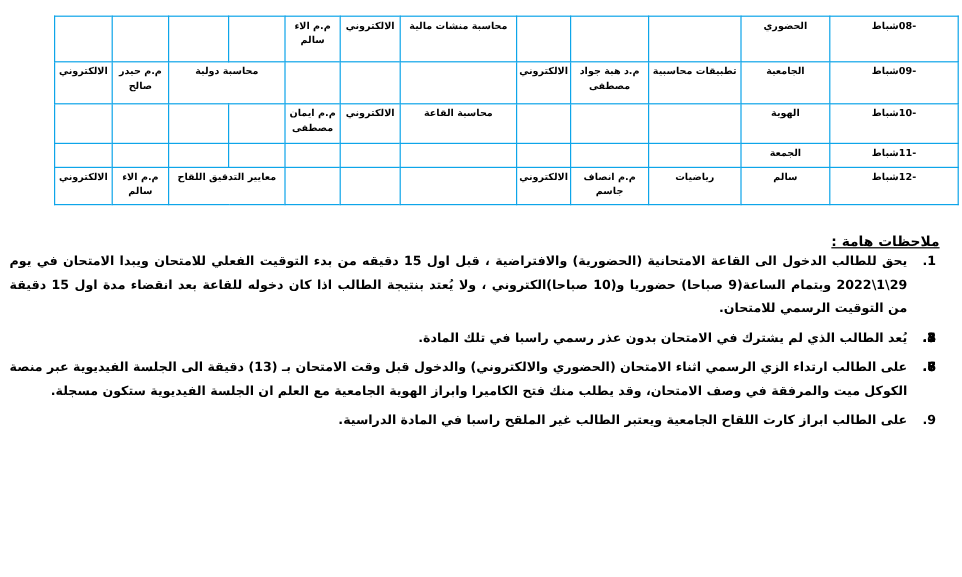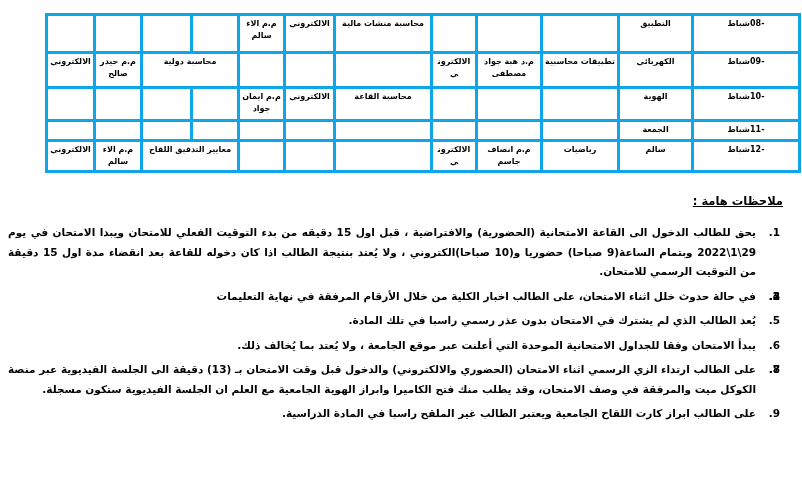--- a/index.html
+++ b/index.html
@@ -7,34 +7,34 @@
     width:802px;height:481px;background:#ffffff;position:relative;
     font-family:"DejaVu Sans",sans-serif;color:#000;overflow:hidden;
   }
   
   table.schedule{
     position:absolute;top:13px;left:45px;
     border-collapse:collapse;table-layout:fixed;width:753px;
     direction:rtl;
   }
   table.schedule td{
-    border:3px solid #0ea5e9;
+    border:1px solid #0ea5e9;
     vertical-align:top;text-align:center;
     font-size:8px;font-weight:bold;line-height:1.45;
     padding:2px 1px 0 1px;overflow:hidden;word-wrap:break-word;
   }
   tr.r0{height:38px;} tr.r1{height:35px;} tr.r2{height:33px;}
   tr.r3{height:20px;} tr.r4{height:31px;}
   
   .notes{
     position:absolute;top:194px;right:19px;left:8px;
     direction:rtl;font-weight:bold;
   }
   .notes-title{
-    font-size:11.5px;text-decoration:underline;margin-bottom:15px;
+    font-size:11.5px;text-decoration:underline;margin-bottom:1px;
     text-align:right;
   }
   .note{
     position:relative;padding-right:27px;margin-bottom:5px;
     font-size:10.5px;line-height:19.5px;text-align:justify;
   }
   .note .num{position:absolute;right:3px;top:0;}
 </style>
 </head>
 <body>
@@ -50,54 +50,54 @@
     <col style="width:50px">
       <col style="width:46px">
       <col style="width:47px">
     <col style="width:50px">
       <col style="width:47px">
       <col style="width:48px">
   </colgroup>
   <tbody>
       <tr class="r0">
     <td>-08شباط</td>
-    <td>التطبيق</td>
+    <td>الحضوري</td>
     <td></td>
     <td></td>
     <td></td>
     <td>محاسبة منشات مالية</td>
     <td>الالكتروني</td>
     <td>م.م الاء سالم</td>
     <td></td>
     <td></td>
     <td></td>
     <td></td>
   </tr>
   <tr class="r1">
     <td>-09شباط</td>
-    <td>الكهربائي</td>
+    <td>الجامعية</td>
     <td>تطبيقات محاسبية</td>
     <td>م.د هبة جواد مصطفى</td>
     <td>الالكتروني</td>
     <td></td>
     <td></td>
     <td></td>
     <td colspan="2">محاسبة دولية</td>
     <td>م.م حيدر صالح</td>
     <td>الالكتروني</td>
   </tr>
   <tr class="r2">
     <td>-10شباط</td>
     <td>الهوية</td>
     <td></td>
     <td></td>
     <td></td>
     <td>محاسبة القاعة</td>
     <td>الالكتروني</td>
-    <td>م.م ايمان جواد</td>
+    <td>م.م ايمان مصطفى</td>
     <td></td>
     <td></td>
     <td></td>
     <td></td>
   </tr>
   <tr class="r3">
     <td>-11شباط</td>
     <td>الجمعة</td>
     <td></td>
     <td></td>
@@ -134,29 +134,27 @@
     <span>يحق للطالب الدخول الى القاعة الامتحانية (الحضورية) والافتراضية ، قبل اول 15 دقيقه من بدء التوقيت الفعلي للامتحان ويبدا الامتحان في يوم 29\1\2022 وبتمام الساعة(9 صباحا) حضوريا و(10 صباحا)الكتروني ، ولا يُعتد بنتيجة الطالب اذا كان دخوله للقاعة بعد انقضاء مدة اول 15 دقيقة من التوقيت الرسمي للامتحان.</span>
   </div>
   <div class="note">
     <span class="num">2.</span>
   </div>
   <div class="note">
     <span class="num">3.</span>
   </div>
   <div class="note">
     <span class="num">4.</span>
-    <span>في حالة حدوث خلل اثناء الامتحان، على الطالب اخبار الكلية من خلال الأرقام المرفقة في نهاية التعليمات</span>
   </div>
   <div class="note">
     <span class="num">5.</span>
     <span>يُعد الطالب الذي لم يشترك في الامتحان بدون عذر رسمي راسبا في تلك المادة.</span>
   </div>
   <div class="note">
     <span class="num">6.</span>
-    <span>يبدأ الامتحان وفقا للجداول الامتحانية الموحدة التي أعلنت عبر موقع الجامعة ، ولا يُعتد بما يُخالف ذلك.</span>
   </div>
   <div class="note">
     <span class="num">7.</span>
   </div>
   <div class="note">
     <span class="num">8.</span>
     <span>على الطالب ارتداء الزي الرسمي اثناء الامتحان (الحضوري والالكتروني) والدخول قبل وقت الامتحان بـ (13) دقيقة الى الجلسة الفيديوية عبر منصة الكوكل ميت والمرفقة في وصف الامتحان، وقد يطلب منك فتح الكاميرا وابراز الهوية الجامعية مع العلم ان الجلسة الفيديوية ستكون مسجلة.</span>
   </div>
   <div class="note">
     <span class="num">9.</span>

